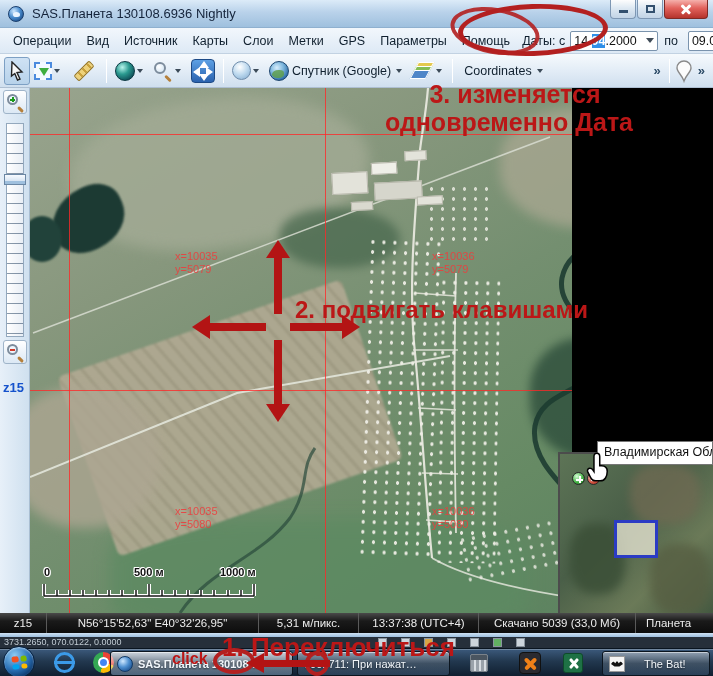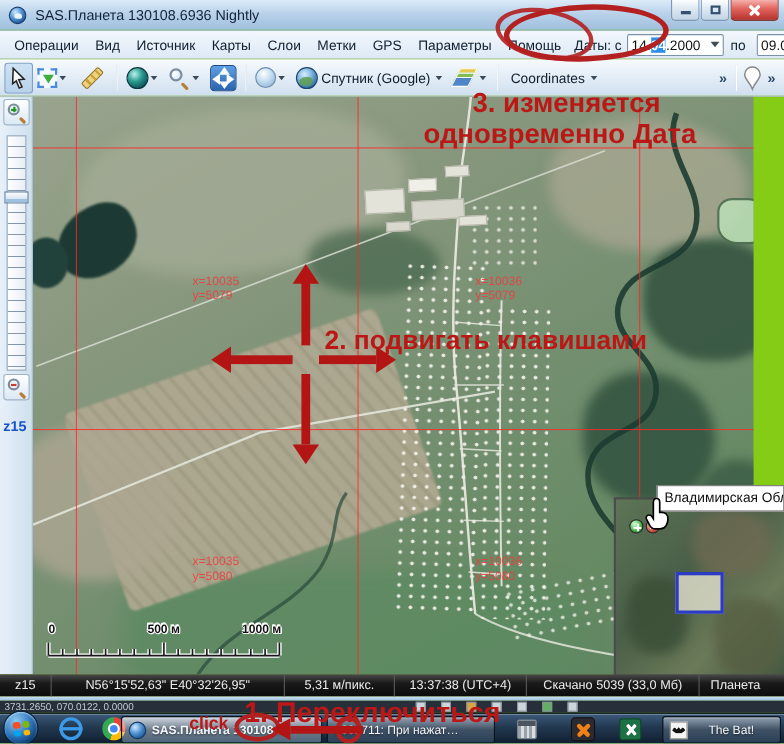--- a/index.html
+++ b/index.html
@@ -1,17 +1,17 @@
 <!DOCTYPE html>
 <html><head>
 <meta charset="utf-8">
 <style>
   html,body{margin:0;padding:0;background:#9db8d2;}
   #screen{position:relative;width:713px;height:676px;overflow:hidden;
-    font-family:"Liberation Sans",sans-serif;background:#84cc16;padding-left:29px;}
+    font-family:"Liberation Sans",sans-serif;background:#000000;padding-left:29px;}
   *{box-sizing:border-box;}
 
   
   .titlebar{position:absolute;left:0;top:0;width:713px;height:28px;
     background:linear-gradient(#dcebf8,#b9d2ea 45%,#9fc0de);border-bottom:1px solid #8fb0cf;}
   .app-icon{position:absolute;left:8px;top:6px;width:16px;height:16px;border-radius:50%;
     background:radial-gradient(circle at 35% 30%,#cfe8ff,#4d8fd0 45%,#1b4e8c 85%);
     border:1px solid #1b3f6e;}
   .app-icon:after{content:"";position:absolute;left:4px;top:5px;width:7px;height:5px;
     background:#eaf4ff;border-radius:50% 60% 40% 50%;}
@@ -93,21 +93,21 @@
   .lp-plus:before{left:0;top:2px;width:5px;height:1.6px;} .lp-plus:after{left:2px;top:0;width:1.6px;height:5px;}
   .lp-minus{position:absolute;left:6px;top:8px;width:5px;height:1.8px;background:#d03a2a;}
   .slider-track{position:absolute;left:6px;top:35px;width:18px;height:214px;border:1px solid #93a8bd;
     background:linear-gradient(90deg,#fff,#e8eef5),repeating-linear-gradient(#fff 0 9px,#8a9aab 9px 10px);
     background-blend-mode:multiply;}
   .zoom-handle{position:absolute;left:4px;top:86px;width:22px;height:11px;border:1px solid #6b87a4;
     background:linear-gradient(#f8fbff,#c8daec);box-shadow:inset 0 -3px 0 #9fc0de;}
   .zoom-label{position:absolute;left:3px;top:292px;font-size:13px;font-weight:bold;color:#1552cc;}
 
   
-  .map{position:absolute;left:30px;top:88px;width:655px;height:525px;overflow:hidden;
+  .map{position:absolute;left:30px;top:88px;width:542px;height:525px;overflow:hidden;
     background:linear-gradient(150deg,#99a48e 0%,#87977d 30%,#748f70 55%,#668a64 80%,#5d8360 100%);}
   .blob{position:absolute;border-radius:45% 55% 50% 50%;}
   .f-paleTL{left:40px;top:10px;width:300px;height:150px;background:#a3ab95;filter:blur(7px);opacity:.8;transform:rotate(-8deg);}
   .f-paleTR{left:470px;top:20px;width:180px;height:120px;background:#aaa892;filter:blur(6px);opacity:.75;}
   .f-tan{left:50px;top:235px;width:300px;height:190px;transform:rotate(-19deg);opacity:.9;filter:blur(1px);
     background:repeating-linear-gradient(68deg,#b2aa93 0 9px,#a39b84 9px 12px);border-radius:6px;}
   .f-tan2{left:-20px;top:300px;width:150px;height:140px;background:#ada692;filter:blur(6px);opacity:.8;}
   .pond{left:20px;top:100px;width:76px;height:62px;background:#1c3a33;transform:rotate(-25deg);
     border-radius:60% 40% 55% 45%;filter:blur(1px);}
   .pond2{left:-8px;top:128px;width:40px;height:46px;background:#21423a;border-radius:50%;filter:blur(1px);}

